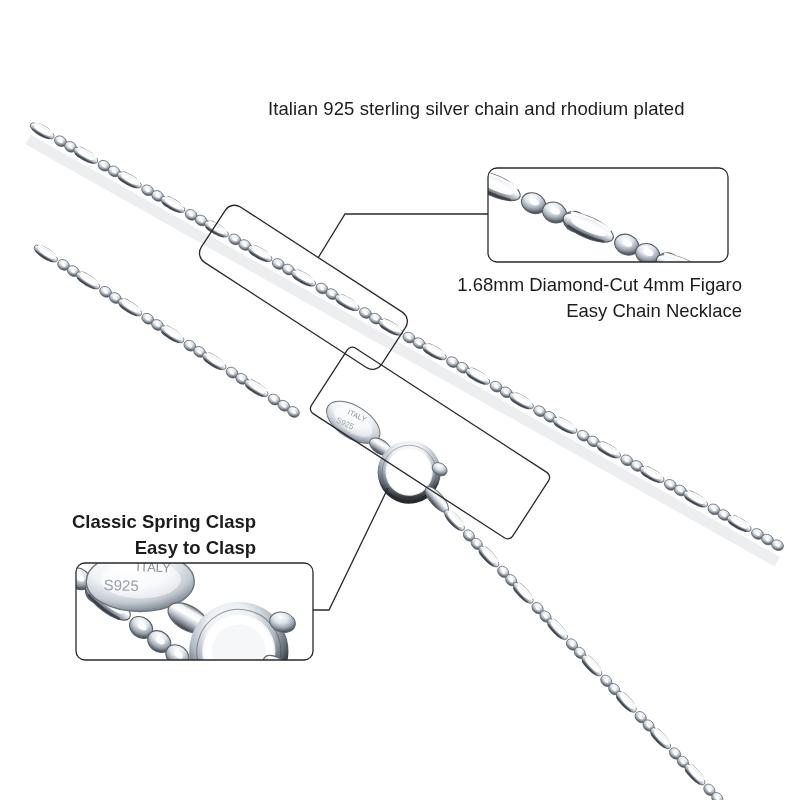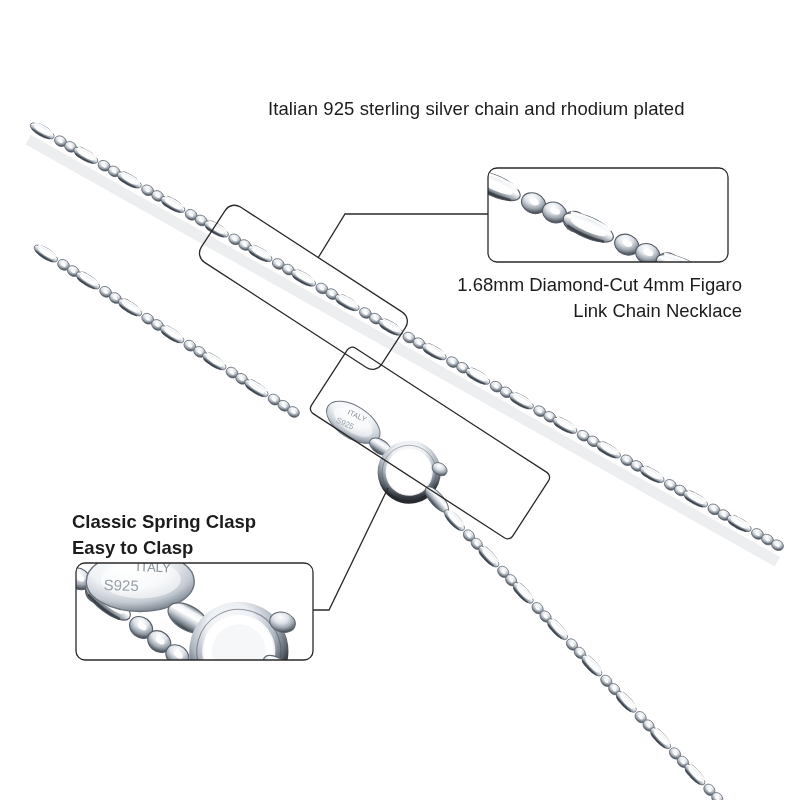--- a/index.html
+++ b/index.html
@@ -20,20 +20,21 @@
     left: 0;
     top: 0;
     width: 800px;
     height: 800px;
   }
   .cap {
     position: absolute;
     color: #1c1c1c;
     white-space: pre-line;
     line-height: 1.42;
+    text-align: right;
   }
   #headline {
     left: 268px;
     top: 96px;
     font-size: 18.5px;
     letter-spacing: .1px;
   }
   #figaro-caption {
     left: 400px;
     top: 272px;
@@ -302,18 +303,18 @@
           </g>
         </g>
       </g>
       <rect x="76" y="563" width="237" height="97" rx="9" fill="none" stroke="#2a2a2a" stroke-width="1.3"></rect>
     </g>
   </svg>
 
   <div class="cap" id="headline">Italian 925 sterling silver chain and rhodium plated</div>
 
   <div class="cap" id="figaro-caption">1.68mm Diamond-Cut 4mm Figaro
-Link Chain Necklace</div>
+Easy Chain Necklace</div>
 
   <div class="cap" id="clasp-caption">Classic Spring Clasp
 Easy to Clasp</div>
 
 </div>
 
 </body></html>

